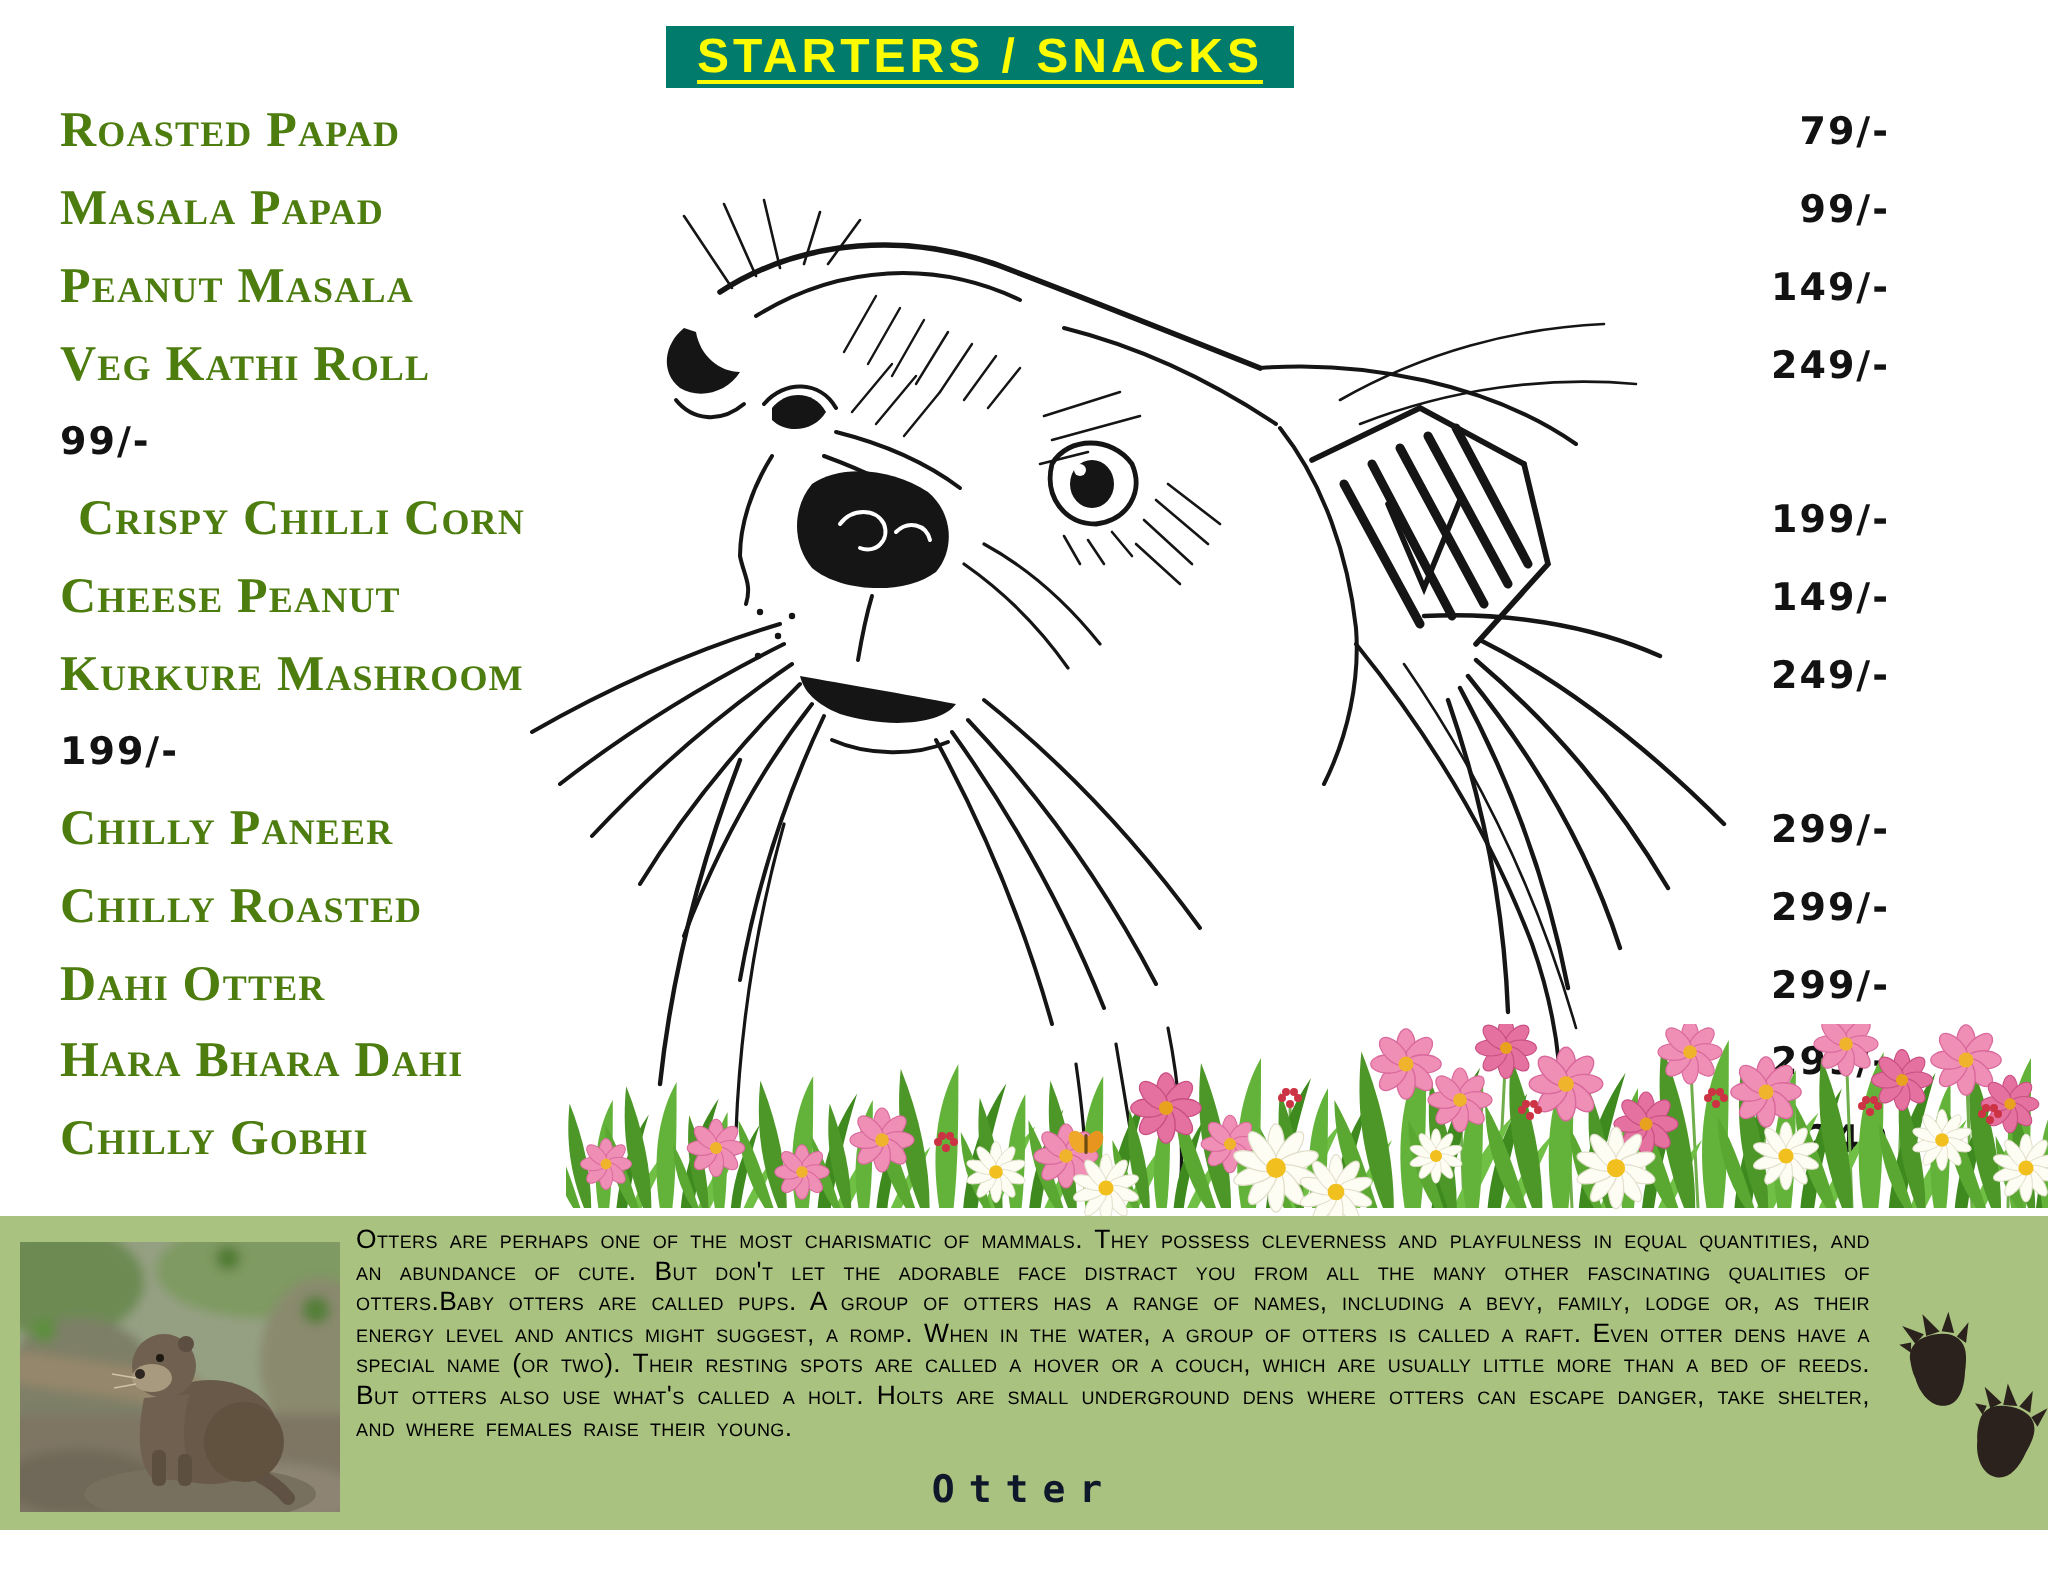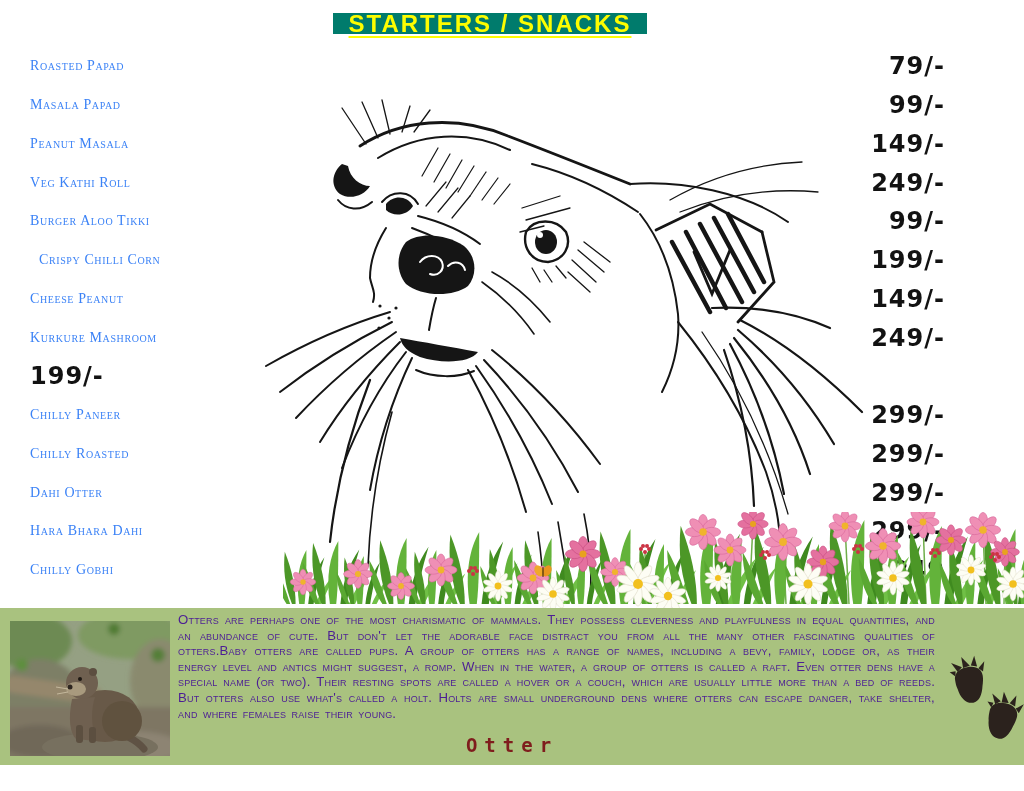--- a/index.html
+++ b/index.html
@@ -1,46 +1,46 @@
 <!DOCTYPE html>
 <html><head>
 <meta charset="utf-8">
 <style>
   html,body{margin:0;padding:0;background:#ffffff;}
   .canvas{position:relative;width:1024px;height:791px;background:#ffffff;overflow:hidden;
           font-family:"Liberation Sans",sans-serif;}
 
   
-  .title-bar{position:absolute;left:333px;top:13px;width:314px;height:21px;background:#007b6c;
+  .title-bar{position:absolute;left:333px;top:13px;width:314px;height:31px;background:#007b6c;
              display:flex;align-items:center;justify-content:center;z-index:5;}
   .title-bar span{font-weight:bold;font-size:24px;letter-spacing:2px;color:#fdfd00;
              text-decoration:underline;text-decoration-thickness:2px;text-underline-offset:4px;white-space:nowrap;}
 
   
   .menu{position:absolute;left:30px;top:47px;width:915px;z-index:2;}
   .menu-row{height:38.75px;display:flex;justify-content:space-between;align-items:center;}
-  .item{font-family:"Liberation Serif",serif;font-weight:normal;font-size:14px;
-        font-variant:small-caps;letter-spacing:0.6px;color:#3b82f6;white-space:nowrap;}
+  .item{font-family:"Liberation Serif",serif;font-weight:bold;font-size:25px;
+        font-variant:small-caps;letter-spacing:0.6px;color:#4d7c0f;white-space:nowrap;}
   .menu-row:nth-child(6) .item{padding-left:9px;}
-  .price{font-family:"DejaVu Sans",sans-serif;font-weight:bold;font-size:24px;
+  .price{font-family:"DejaVu Sans",sans-serif;font-weight:bold;font-size:19px;
          letter-spacing:1px;color:#121212;white-space:nowrap;}
 
   
   .sketch{position:absolute;left:240px;top:80px;z-index:1;}
   .flowers{position:absolute;left:283px;top:512px;z-index:3;}
 
   
   .banner{position:absolute;left:0;top:608px;width:1024px;height:157px;background:#a9c27f;z-index:4;}
   .photo{position:absolute;left:10px;top:13px;width:160px;height:135px;}
   .desc{position:absolute;left:178px;top:4px;width:757px;
         font-size:13.2px;line-height:15.6px;letter-spacing:0.2px;word-spacing:1.5px;
-        font-variant:small-caps;text-align:justify;color:#4c1d95;}
+        font-variant:small-caps;text-align:justify;color:#000000;}
   .caption{position:absolute;left:0;top:126px;width:100%;text-align:center;
         font-family:"DejaVu Sans Mono",monospace;font-size:19px;font-weight:bold;
-        letter-spacing:7px;color:#7f1d1d;font-variant:normal;}
+        letter-spacing:7px;color:#0f172a;font-variant:normal;}
   .paws{position:absolute;left:944px;top:38px;}
 </style>
 </head>
 <body>
 
 <div class="canvas">
 
   <div class="title-bar">
     <span>STARTERS / SNACKS</span>
   </div>
@@ -181,21 +181,20 @@
       </div>
     <div class="menu-row">
         <span class="item">Peanut Masala</span>
         <span class="price">149/-</span>
       </div>
     <div class="menu-row">
         <span class="item">Veg Kathi Roll</span>
         <span class="price">249/-</span>
       </div>
     <div class="menu-row">
-        <span class="item">Burger Aloo Tikki</span>
         <span class="price">99/-</span>
       </div>
     <div class="menu-row">
         <span class="item">Crispy Chilli Corn</span>
         <span class="price">199/-</span>
       </div>
     <div class="menu-row">
         <span class="item">Cheese Peanut</span>
         <span class="price">149/-</span>
       </div>

